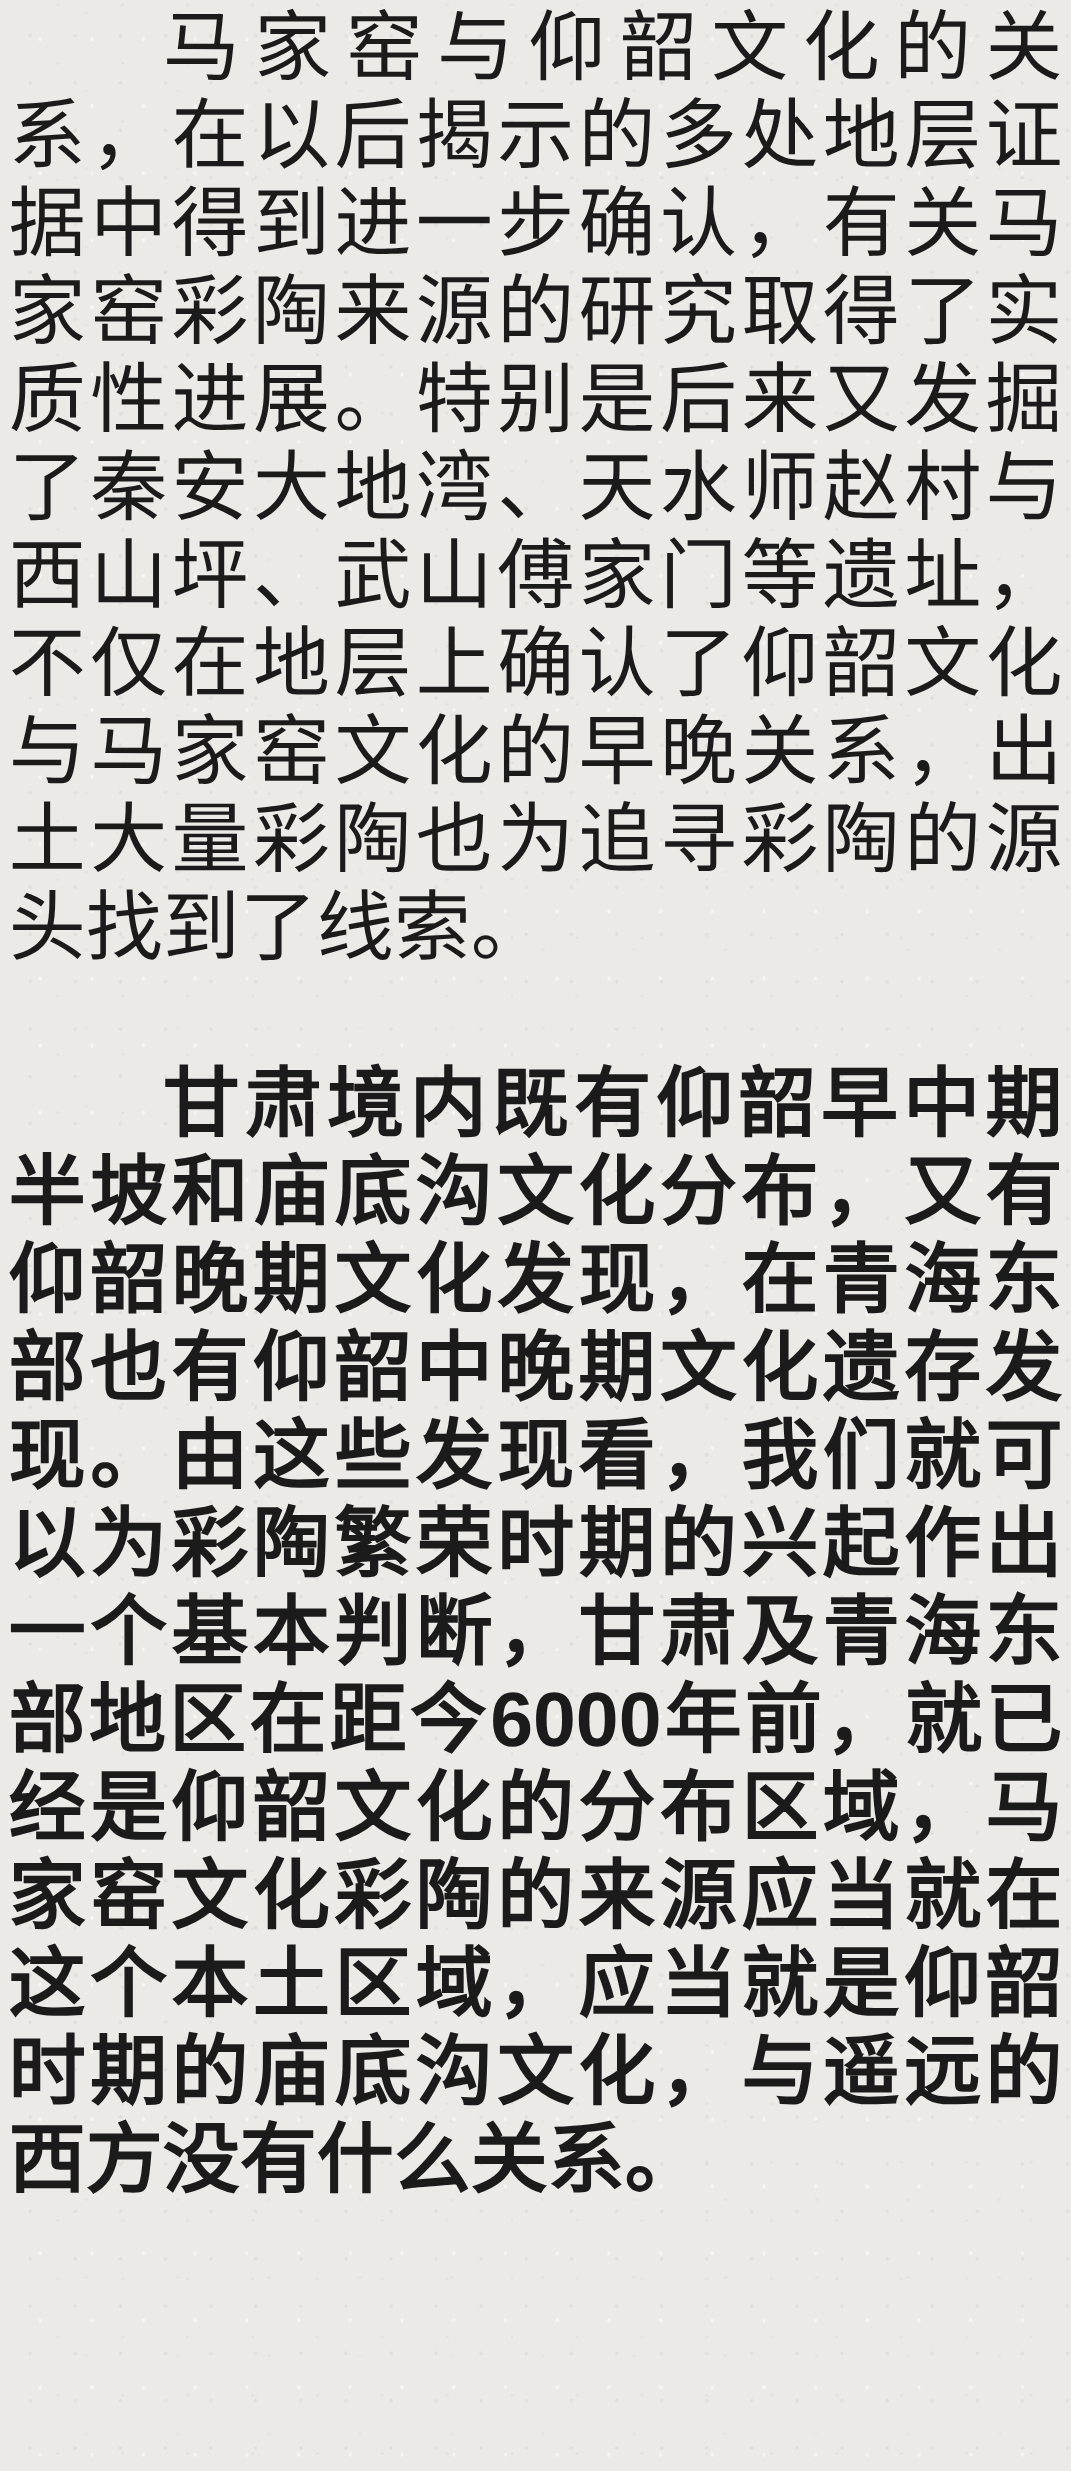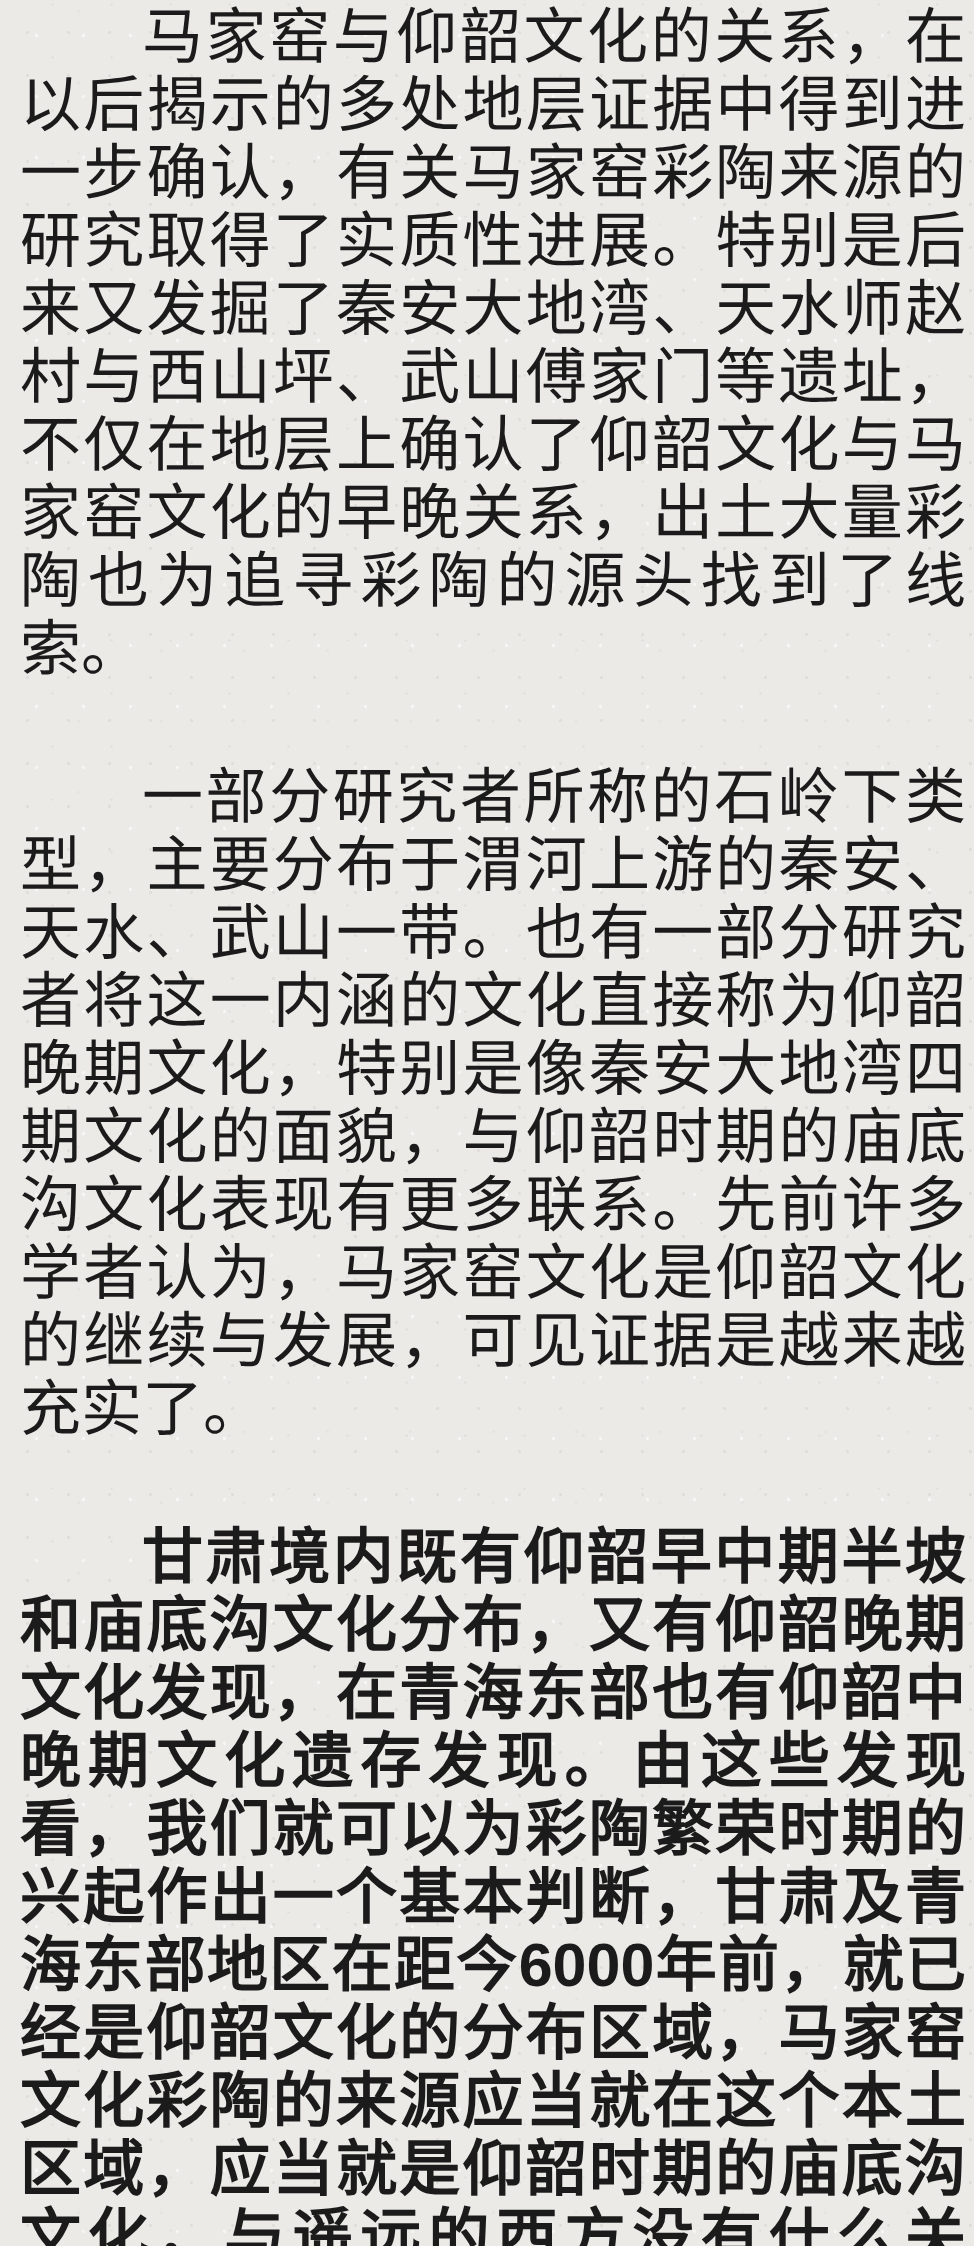--- a/index.html
+++ b/index.html
@@ -21,35 +21,34 @@
     background-size: 41px 43px, 59px 53px, 47px 61px, 83px 71px;
     background-position: 7px 11px, 23px 31px, 13px 5px, 37px 47px;
   }
   .reader-page {
     box-sizing: border-box;
     width: 974px;
     height: 2246px;
     padding: 3px 8px 0 8px;
   }
   .reader-page p {
-    margin: 0 0 80px 12px;
+    margin: 0 0 80px 0;
     color: #1b1b1b;
-    font-size: 61px;
-    line-height: 68px;
+    font-size: 70px;
+    line-height: 80px;
     font-weight: 400;
     text-indent: 2em;
     text-align: justify;
     letter-spacing: 0;
     word-break: normal;
     overflow-wrap: break-word;
   }
   .reader-page p:last-child {
     margin-bottom: 0;
   }
 </style>
 </head>
 <body style="background-color: rgb(236, 234, 231);">
 
 <main class="reader-page">
   <p style="color: rgb(27, 27, 27);">马家窑与仰韶文化的关系，在以后揭示的多处地层证据中得到进一步确认，有关马家窑彩陶来源的研究取得了实质性进展。特别是后来又发掘了秦安大地湾、天水师赵村与西山坪、武山傅家门等遗址，不仅在地层上确认了仰韶文化与马家窑文化的早晚关系，出土大量彩陶也为追寻彩陶的源头找到了线索。</p>
-  <p style="color: rgb(27, 27, 27);">一部分研究者所称的石岭下类型，主要分布于渭河上游的秦安、天水、武山一带。也有一部分研究者将这一内涵的文化直接称为仰韶晚期文化，特别是像秦安大地湾四期文化的面貌，与仰韶时期的庙底沟文化表现有更多联系。先前许多学者认为，马家窑文化是仰韶文化的继续与发展，可见证据是越来越充实了。</p>
   <p style="color: rgb(27, 27, 27); font-weight: bold;">甘肃境内既有仰韶早中期半坡和庙底沟文化分布，又有仰韶晚期文化发现，在青海东部也有仰韶中晚期文化遗存发现。由这些发现看，我们就可以为彩陶繁荣时期的兴起作出一个基本判断，甘肃及青海东部地区在距今6000年前，就已经是仰韶文化的分布区域，马家窑文化彩陶的来源应当就在这个本土区域，应当就是仰韶时期的庙底沟文化，与遥远的西方没有什么关系。</p>
 </main>
 
 </body></html>

